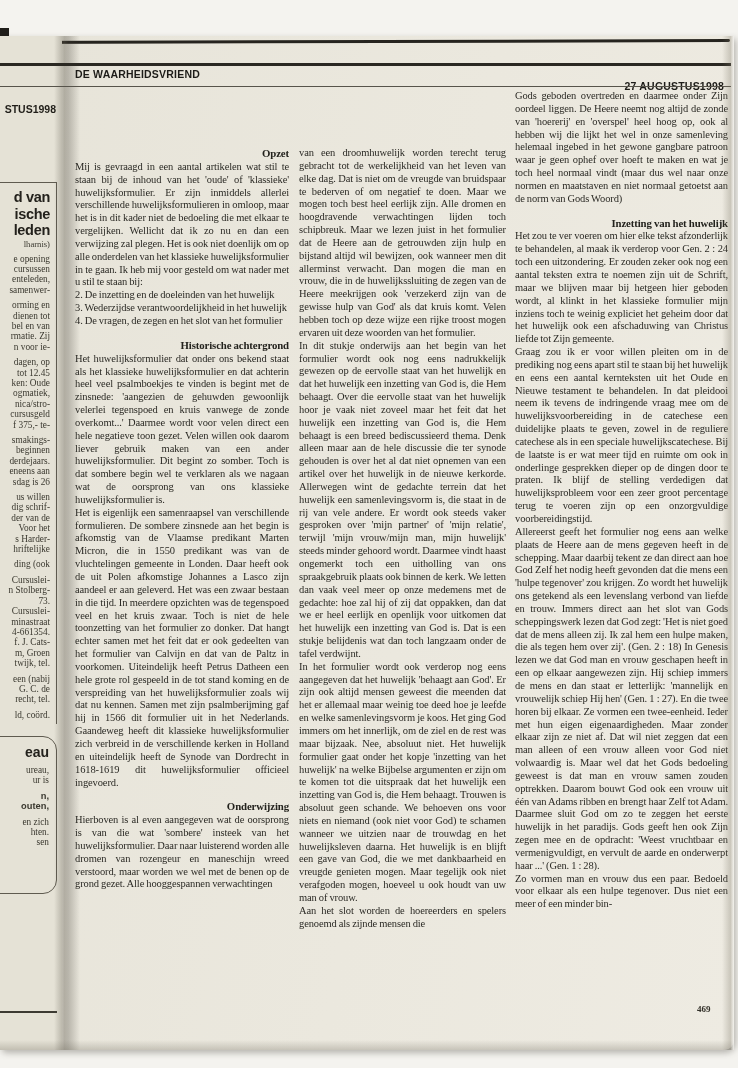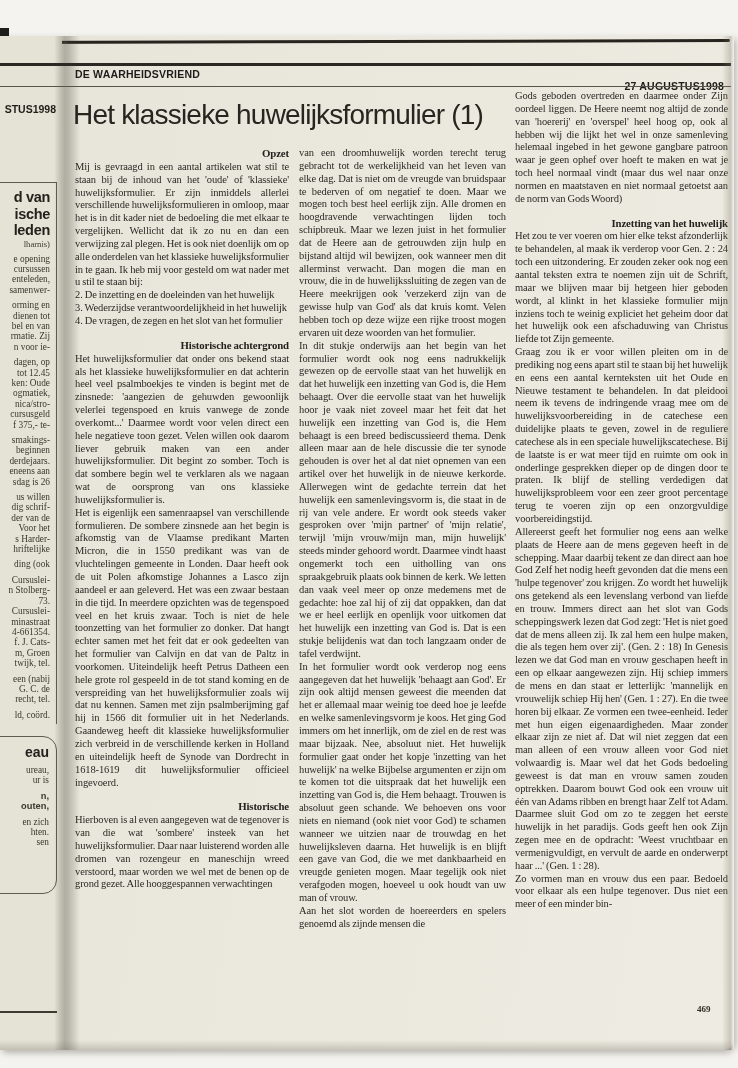--- a/index.html
+++ b/index.html
@@ -145,33 +145,32 @@
       </div>
     <div class="lp-rule"></div>
   </div>
   <div class="gutter"></div>
 
   <div class="rule-thick"></div>
   <div class="masthead">DE WAARHEIDSVRIEND</div>
   <div class="issue-date">27 AUGUSTUS1998</div>
   <div class="rule-thin"></div>
 
-  <h1 class="title">Het klassieke huwelijksformulier (1)</h1>
 
   <div class="col col1" id="col1">
       <h2>Opzet</h2>
       <p>Mij is gevraagd in een aantal artikelen wat stil te staan bij de inhoud van het 'oude' of 'klassieke' huwelijksformulier. Er zijn inmiddels allerlei verschillende huwelijksformulieren in omloop, maar het is in dit kader niet de bedoeling die met elkaar te vergelijken. Wellicht dat ik zo nu en dan een verwijzing zal plegen. Het is ook niet doenlijk om op alle onderdelen van het klassieke huwelijksformulier in te gaan. Ik heb mij voor gesteld om wat nader met u stil te staan bij:</p>
       <p>2. De inzetting en de doeleinden van het huwelijk</p>
       <p>3. Wederzijdse verantwoordelijkheid in het huwelijk</p>
       <p>4. De vragen, de zegen en het slot van het formulier</p>
       <h2>Historische achtergrond</h2>
       <p>Het huwelijksformulier dat onder ons bekend staat als het klassieke huwelijksformulier en dat achterin heel veel psalmboekjes te vinden is begint met de zinsnede: 'aangezien de gehuwden gewoonlijk velerlei tegenspoed en kruis vanwege de zonde overkomt...' Daarmee wordt voor velen direct een hele negatieve toon gezet. Velen willen ook daarom liever gebruik maken van een ander huwelijksformulier. Dit begint zo somber. Toch is dat sombere begin wel te verklaren als we nagaan wat de oorsprong van ons klassieke huwelijksformulier is.</p>
       <p>Het is eigenlijk een samenraapsel van verschillende formulieren. De sombere zinsnede aan het begin is afkomstig van de Vlaamse predikant Marten Micron, die in 1550 predikant was van de vluchtelingen gemeente in Londen. Daar heeft ook de uit Polen afkomstige Johannes a Lasco zijn aandeel er aan geleverd. Het was een zwaar bestaan in die tijd. In meerdere opzichten was de tegenspoed veel en het kruis zwaar. Toch is niet de hele toonzetting van het formulier zo donker. Dat hangt echter samen met het feit dat er ook gedeelten van het formulier van Calvijn en dat van de Paltz in voorkomen. Uiteindelijk heeft Petrus Datheen een hele grote rol gespeeld in de tot stand koming en de verspreiding van het huwelijksformulier zoals wij dat nu kennen. Samen met zijn psalmberijming gaf hij in 1566 dit formulier uit in het Nederlands. Gaandeweg heeft dit klassieke huwelijksformulier zich verbreid in de verschillende kerken in Holland en uiteindelijk heeft de Synode van Dordrecht in 1618-1619 dit huwelijksformulier officieel ingevoerd.</p>
-      <h2>Historische</h2>
-      <p>Hierboven is al even aangegeven wat de tegenover is van die wat 'sombere' insteek van het huwelijksformulier. Daar naar luisterend worden alle dromen van rozengeur en maneschijn wreed verstoord, maar worden we wel met de benen op de grond gezet. Alle hooggespannen verwachtingen</p>
+      <h2>Onderwijzing</h2>
+      <p>Hierboven is al even aangegeven wat de oorsprong is van die wat 'sombere' insteek van het huwelijksformulier. Daar naar luisterend worden alle dromen van rozengeur en maneschijn wreed verstoord, maar worden we wel met de benen op de grond gezet. Alle hooggespannen verwachtingen</p>
     </div>
   <div class="col col2" id="col2">
       <p>van een droomhuwelijk worden terecht terug gebracht tot de werkelijkheid van het leven van elke dag. Dat is niet om de vreugde van bruidspaar te bederven of om negatief te doen. Maar we mogen toch best heel eerlijk zijn. Alle dromen en hoogdravende verwachtingen lijden toch schipbreuk. Maar we lezen juist in het formulier dat de Heere aan de getrouwden zijn hulp en bijstand altijd wil bewijzen, ook wanneer men dit allerminst verwacht. Dan mogen die man en vrouw, die in de huwelijkssluiting de zegen van de Heere meekrijgen ook 'verzekerd zijn van de gewisse hulp van God' als dat kruis komt. Velen hebben toch op deze wijze een rijke troost mogen ervaren uit deze woorden van het formulier.</p>
       <p>In dit stukje onderwijs aan het begin van het formulier wordt ook nog eens nadrukkelijk gewezen op de eervolle staat van het huwelijk en dat het huwelijk een inzetting van God is, die Hem behaagt. Over die eervolle staat van het huwelijk hoor je vaak niet zoveel maar het feit dat het huwelijk een inzetting van God is, die Hem behaagt is een breed bediscussieerd thema. Denk alleen maar aan de hele discussie die ter synode gehouden is over het al dat niet opnemen van een artikel over het huwelijk in de nieuwe kerkorde. Allerwegen wint de gedachte terrein dat het huwelijk een samenlevingsvorm is, die staat in de rij van vele andere. Er wordt ook steeds vaker gesproken over 'mijn partner' of 'mijn relatie', terwijl 'mijn vrouw/mijn man, mijn huwelijk' steeds minder gehoord wordt. Daarmee vindt haast ongemerkt toch een uitholling van ons spraakgebruik plaats ook binnen de kerk. We letten dan vaak veel meer op onze medemens met de gedachte: hoe zal hij of zij dat oppakken, dan dat we er heel eerlijk en openlijk voor uitkomen dat het huwelijk een inzetting van God is. Dat is een stukje belijdenis wat dan toch langzaam onder de tafel verdwijnt.</p>
       <p>In het formulier wordt ook verderop nog eens aangegeven dat het huwelijk 'behaagt aan God'. Er zijn ook altijd mensen geweest die meenden dat het er allemaal maar weinig toe deed hoe je leefde en welke samenlevingsvorm je koos. Het ging God immers om het innerlijk, om de ziel en de rest was maar bijzaak. Nee, absoluut niet. Het huwelijk formulier gaat onder het kopje 'inzetting van het huwelijk' na welke Bijbelse argumenten er zijn om te komen tot die uitspraak dat het huwelijk een inzetting van God is, die Hem behaagt. Trouwen is absoluut geen schande. We behoeven ons voor niets en niemand (ook niet voor God) te schamen wanneer we uitzien naar de trouwdag en het huwelijksleven daarna. Het huwelijk is en blijft een gave van God, die we met dankbaarheid en vreugde genieten mogen. Maar tegelijk ook niet verafgoden mogen, hoeveel u ook houdt van uw man of vrouw.</p>
       <p>Aan het slot worden de hoereerders en spelers genoemd als zijnde mensen die</p>
     </div>
   <div class="col col3" id="col3">
       <p>Gods geboden overtreden en daarmee onder Zijn oordeel liggen. De Heere neemt nog altijd de zonde van 'hoererij' en 'overspel' heel hoog op, ook al hebben wij die lijkt het wel in onze samenleving helemaal ingebed in het gewone gangbare patroon waar je geen ophef over hoeft te maken en wat je toch heel normaal vindt (maar dus wel naar onze normen en maatstaven en niet normaal getoetst aan de norm van Gods Woord)</p>
       <h2>Inzetting van het huwelijk</h2>

